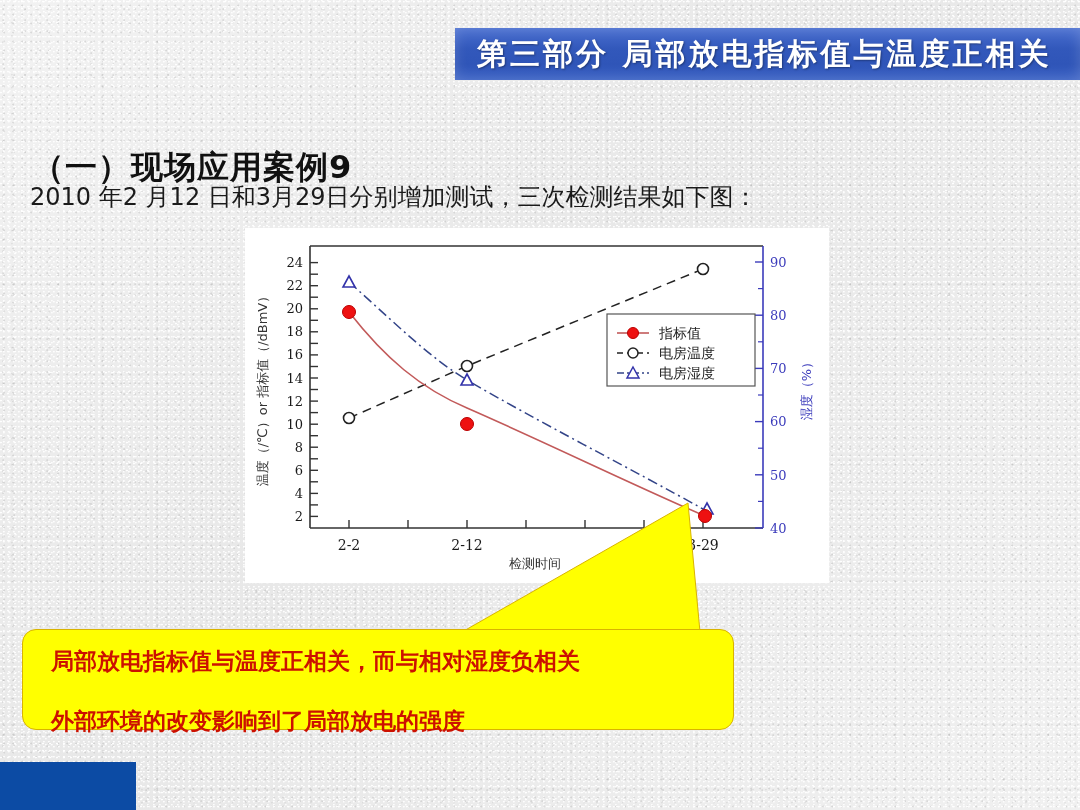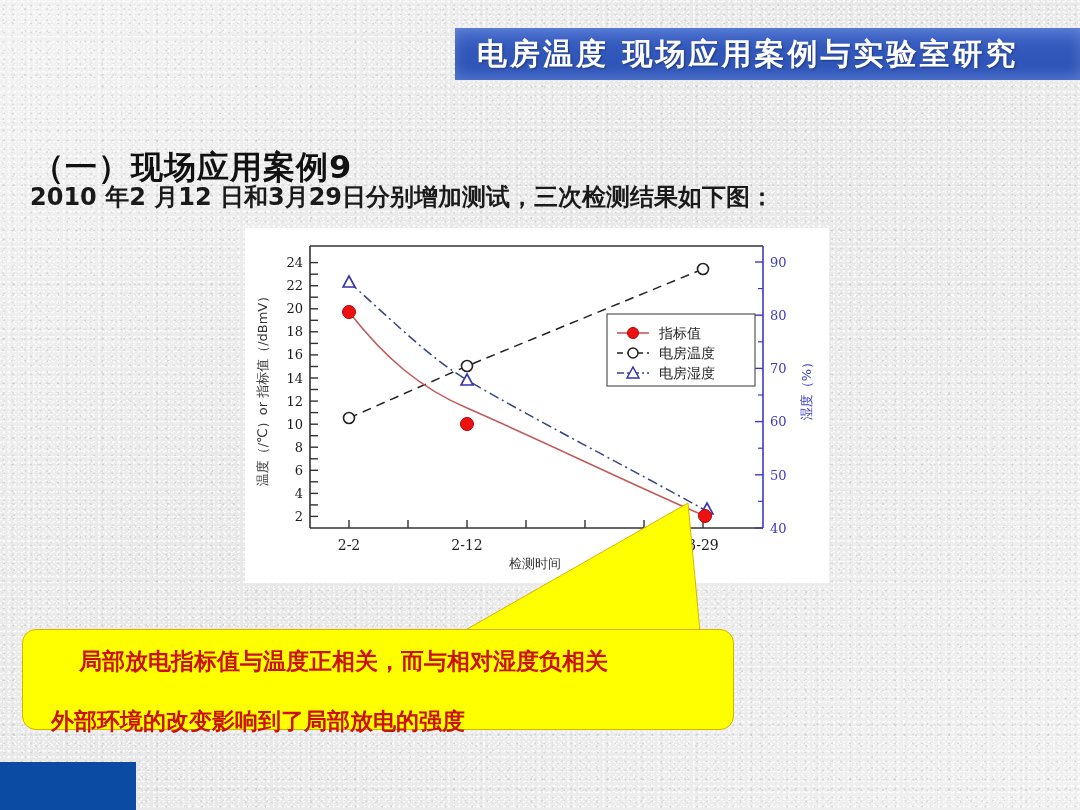--- a/index.html
+++ b/index.html
@@ -68,21 +68,21 @@
     letter-spacing: 1px;
     white-space: nowrap;
     font-family: "DejaVu Sans", "Liberation Sans", sans-serif;
     margin-top: 20px;
   }
   #page-subtitle {
     position: absolute;
     left: 30px;
     top: 181px;
     font-size: 24px;
-    font-weight: bold;
+    font-weight: normal;
     color: #1a1a1a;
     white-space: nowrap;
     font-family: "DejaVu Sans", "Liberation Sans", sans-serif;
   }
 
   
   #chart-panel {
     position: absolute;
     left: 245px;
     top: 228px;
@@ -114,21 +114,21 @@
   }
   .callout-line {
     position: absolute;
     left: 28px;
     color: #cc1100;
     font-size: 23px;
     font-weight: bold;
     white-space: nowrap;
     font-family: "DejaVu Sans", "Liberation Sans", sans-serif;
   }
-  #callout-line-1 { top: 16px; margin-left: 28px; }
+  #callout-line-1 { top: 16px; }
   #callout-line-2 { top: 76px; }
 
   
   #footer-accent {
     position: absolute;
     left: 0;
     top: 762px;
     width: 136px;
     height: 48px;
     background: #0c4ba4;
@@ -141,21 +141,21 @@
   .ax-lab-r{ font-family: "DejaVu Sans", "Liberation Sans", sans-serif; font-size: 13px; fill: #3b3bbb; }
   .tick-lab{ font-family: "DejaVu Serif", "Liberation Serif", serif; font-size: 14px; fill: #1a1a1a; }
   .leg-lab { font-family: "DejaVu Sans", "Liberation Sans", sans-serif; font-size: 14px; fill: #222222; }
 </style>
 </head>
 <body>
 
 <div id="slide">
 
   <div id="header-banner">
-    <div id="header-title">电房温度  现场应用案例与实验室研究</div>
+    <div id="header-title">第三部分  局部放电指标值与温度正相关</div>
   </div>
 
   <div id="page-title">（一）现场应用案例9</div>
   <div id="page-subtitle">2010 年2 月12 日和3月29日分别增加测试，三次检测结果如下图：</div>
 
   <div id="chart-panel">
     <svg id="chart-svg" width="584" height="355" viewBox="0 0 584 355">
 
       <g>
         <line x1="65" y1="18" x2="518" y2="18" stroke="#333" stroke-width="1.6"></line>

